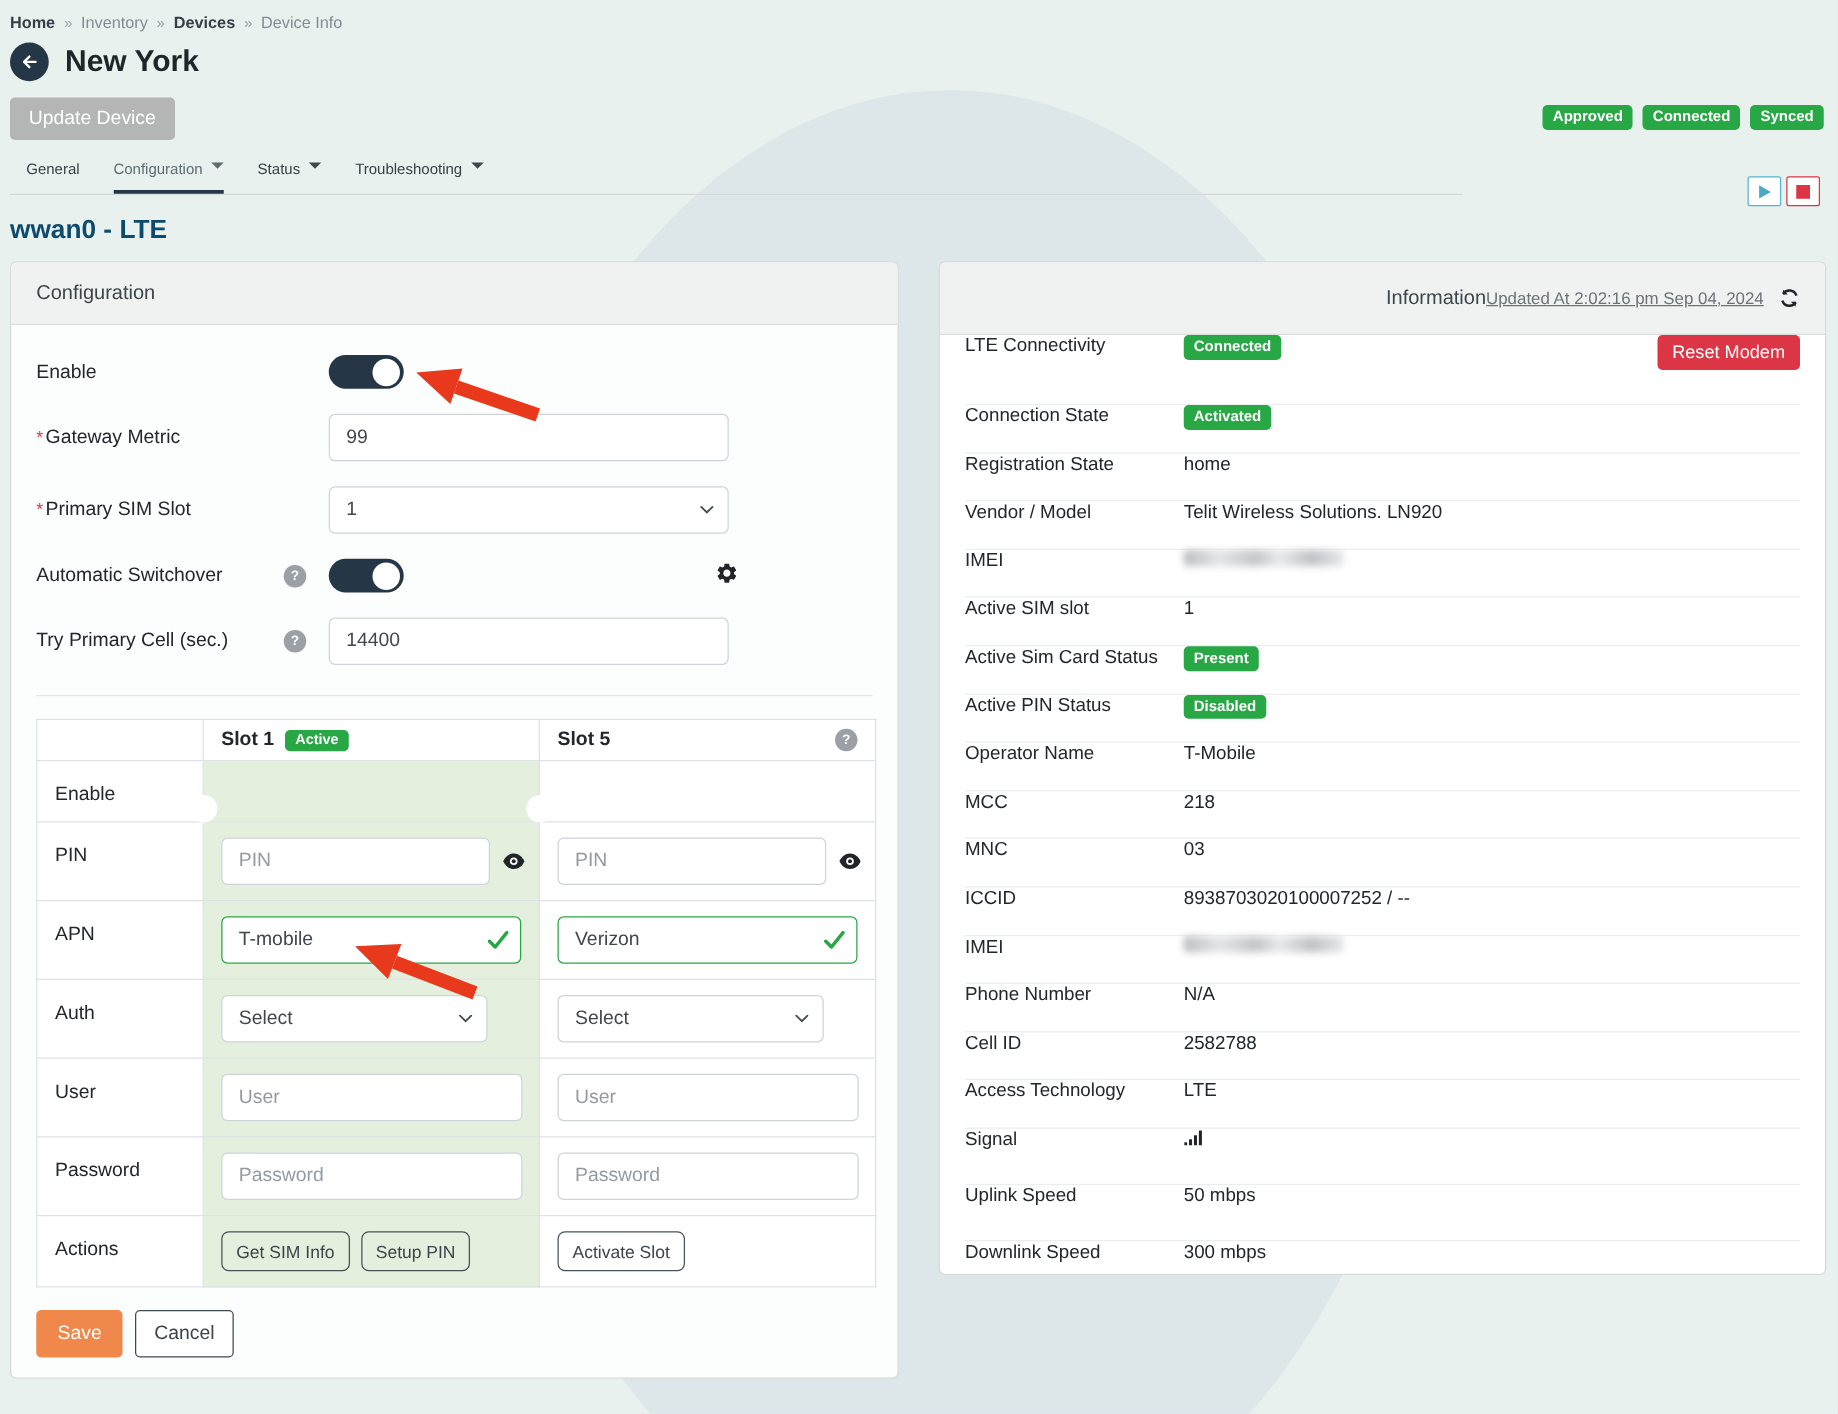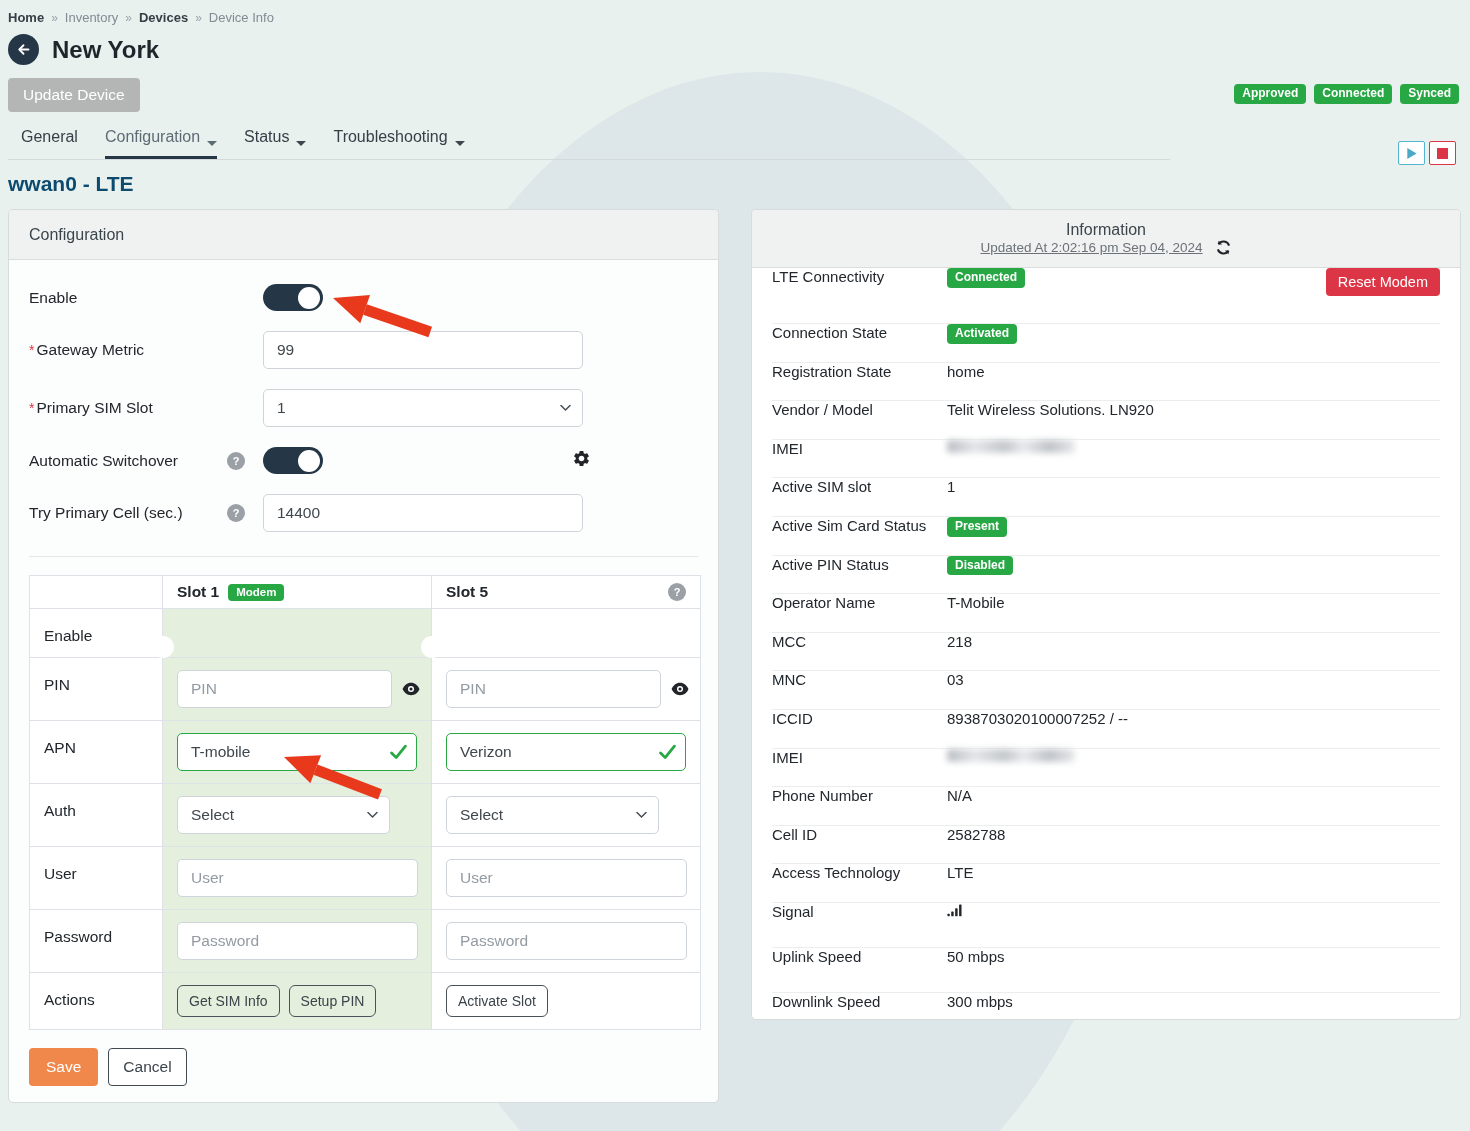--- a/index.html
+++ b/index.html
@@ -37,21 +37,21 @@
     padding:3px 8px; border-radius:4px; line-height:1.15; white-space:nowrap;
   }
 
   .media-btns { position:absolute; right:14px; top:141px; display:flex; gap:4px; }
   .media-btn { width:27px; height:24px; background:#fff; display:flex; align-items:center; justify-content:center; cursor:pointer; border-radius:2px; }
   .media-btn.play { border:1px solid #56b4d3; }
   .media-btn.stop { border:1px solid #dc3545; }
   .stop-square { width:11px; height:11px; background:#dc3545; }
 
   .tabs { position:absolute; left:8px; top:120px; width:1162px; border-bottom:1px solid #d4dad9; display:flex; padding-left:13px; }
-  .tab { font-size:16px; color:#343f46; padding:8px 0 10px; margin-right:27px; cursor:pointer; display:flex; align-items:flex-end; gap:7px; border-bottom:3px solid transparent; }
+  .tab { font-size:12px; color:#343f46; padding:8px 0 10px; margin-right:27px; cursor:pointer; display:flex; align-items:flex-start; gap:7px; border-bottom:3px solid transparent; }
   .tab.active { color:#5d6b74; border-bottom-color:#253746; }
   .caret { width:0; height:0; border-left:5px solid transparent; border-right:5px solid transparent; border-top:5px solid #3d474e; margin-top:2px; }
   .tab.active .caret { border-top-color:#5d6b74; }
 
   .page-heading { position:absolute; left:8px; top:172px; font-size:21px; font-weight:700; color:#0c4a6e; }
 
   
   .panel { position:absolute; background:#fcfdfd; border:1px solid #d7dbda; border-radius:5px; overflow:hidden; }
   .panel-header { background:#f0f2f1; border-bottom:1px solid #d9dddc; display:flex; align-items:center; padding:0 20px; }
   .panel-title { font-size:16px; color:#3b454c; }
@@ -107,21 +107,21 @@
   .outline-btn {
     background:transparent; border:1px solid #49525a; color:#3b444b; border-radius:6px;
     font-size:14px; padding:7px 11px; font-family:inherit; cursor:pointer; white-space:nowrap;text-align:center;
   }
   .form-actions { display:flex; gap:10px; margin-top:18px; }
   .save-btn { background:#f0884b; color:#fff; border:none; border-radius:4px; font-size:15.5px; padding:9px 17px; font-family:inherit; cursor:pointer; }
   .cancel-btn { background:#fff; border:1px solid #3f4a52; color:#3b444b; border-radius:4px; font-size:15.5px; padding:9px 14px; font-family:inherit; cursor:pointer; }
 
   
   .info-panel { left:751px; top:209px; width:710px; height:811px; background:#fff; }
-  .info-panel .panel-header { height:58px; justify-content:center;flex-direction:column; }
+  .info-panel .panel-header { height:58px; justify-content:flex-end; }
   .updated-wrap { display:flex; align-items:center; gap:12px; }
   .updated-at { font-size:13.5px; color:#6b7278;text-decoration:underline; }
   .refresh-btn { background:none; border:none; cursor:pointer; padding:0; display:flex; }
   .info-body { padding:0 20px; }
   .info-row { display:flex; align-items:flex-start; min-height:38.6px; border-bottom:1px solid #eceeee; }
   .info-row:last-child { border-bottom:none; }
   .info-row.first { min-height:56px; }
   .info-row.tall { min-height:45px; }
   .info-label { width:175px; flex:none; font-size:15px; color:#21272c; }
   .info-value { font-size:15px; color:#21272c; display:flex; align-items:center; }
@@ -267,21 +267,21 @@
           <col class="c-label">
           <col class="c-slot">
           <col class="c-slot">
         </colgroup>
       <tbody>
           <tr>
         <th></th>
         <th>
           <span class="th-flex">
             <span>Slot 1</span>
-            <span class="badge-active">Modem</span>
+            <span class="badge-active">Active</span>
           </span>
         </th>
         <th>
           <span class="th-flex">
             <span>Slot 5</span>
             <span class="help-icon th-help">?</span>
           </span>
         </th>
       </tr>
       <tr>

